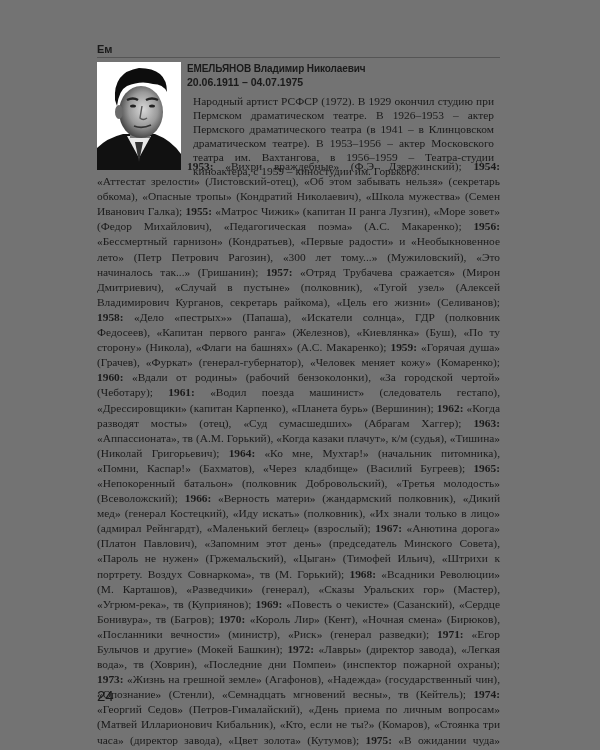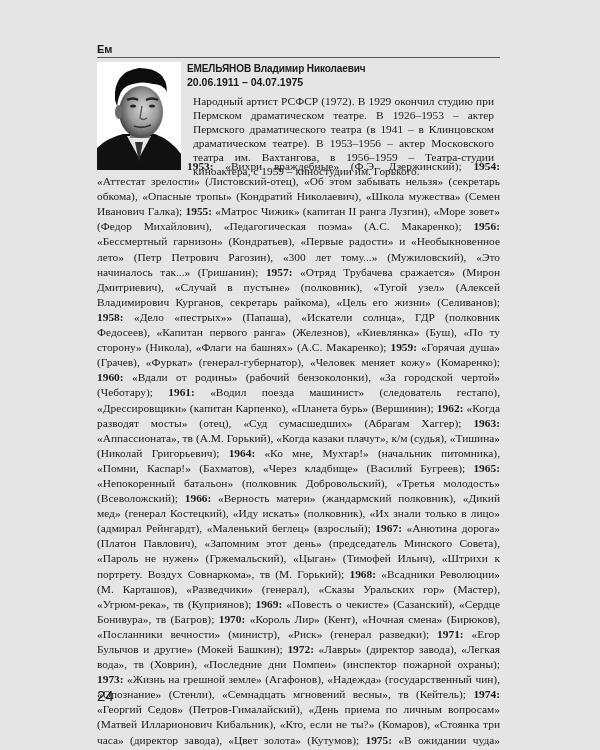--- a/index.html
+++ b/index.html
@@ -1,17 +1,17 @@
 <!DOCTYPE html>
 <html><head>
 <meta charset="utf-8">
 <style>
   html, body { margin: 0; padding: 0; background: #ffffff; }
   body { width: 600px; height: 750px; position: relative; overflow: hidden; color: #1a1a1a; }
-  .page { position: absolute; left: 0; top: 0; width: 600px; height: 750px; background: #e5e5e5; }
+  .page { position: absolute; left: 0; top: 0; width: 600px; height: 750px; background: #737373; }
   .running-head {
     position: absolute; left: 97px; top: 43px; width: 403px;
     border-bottom: 1px solid #555;
     font-family: "Liberation Sans", sans-serif; font-weight: bold; font-size: 11px;
     line-height: 13px; padding-bottom: 1px;
   }
   .photo {
     position: absolute; left: 97px; top: 62px; width: 84px; height: 108px;
     background: #fff; overflow: hidden;
   }

